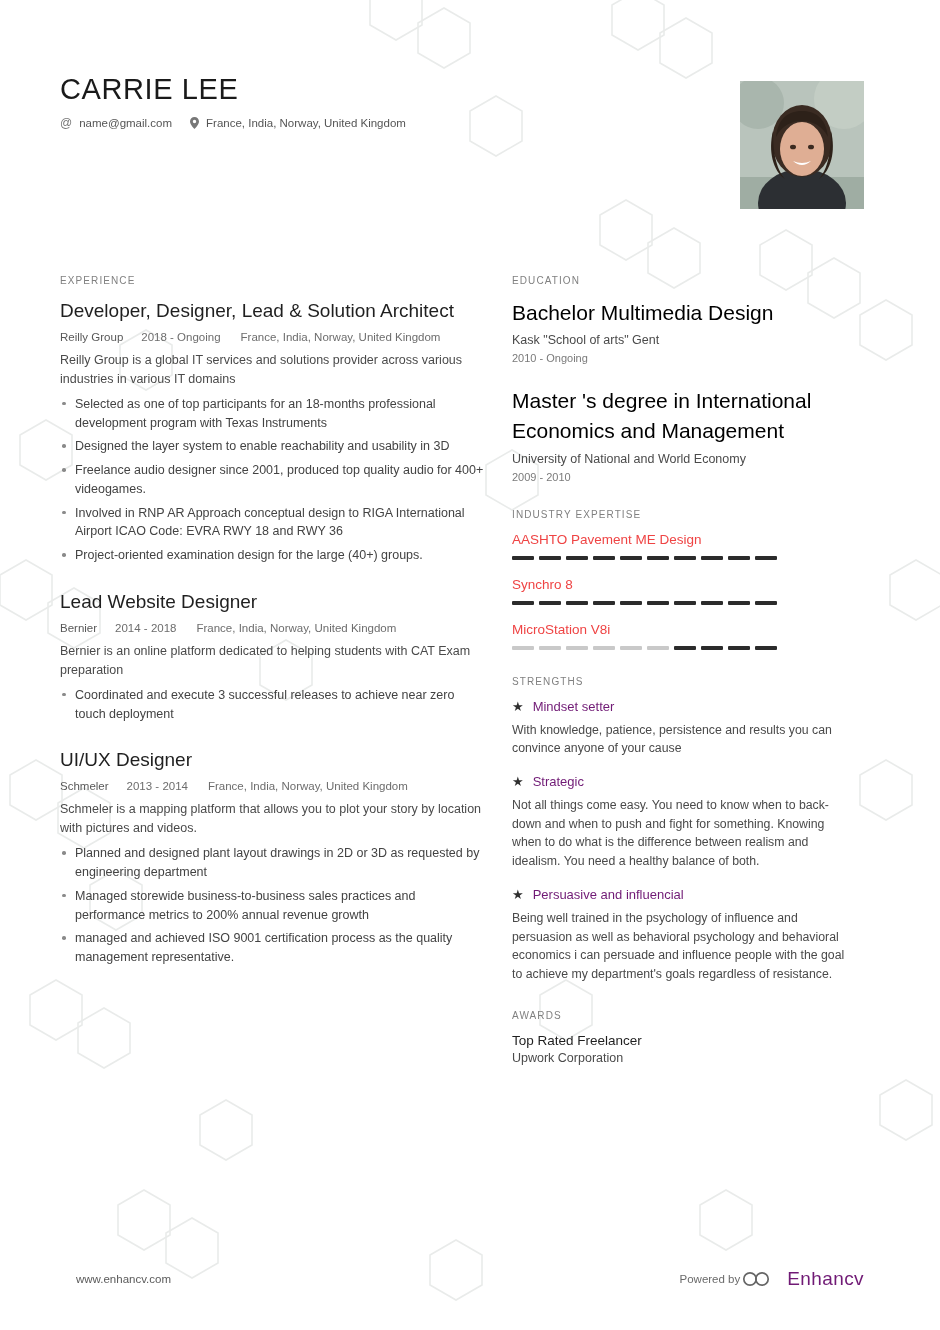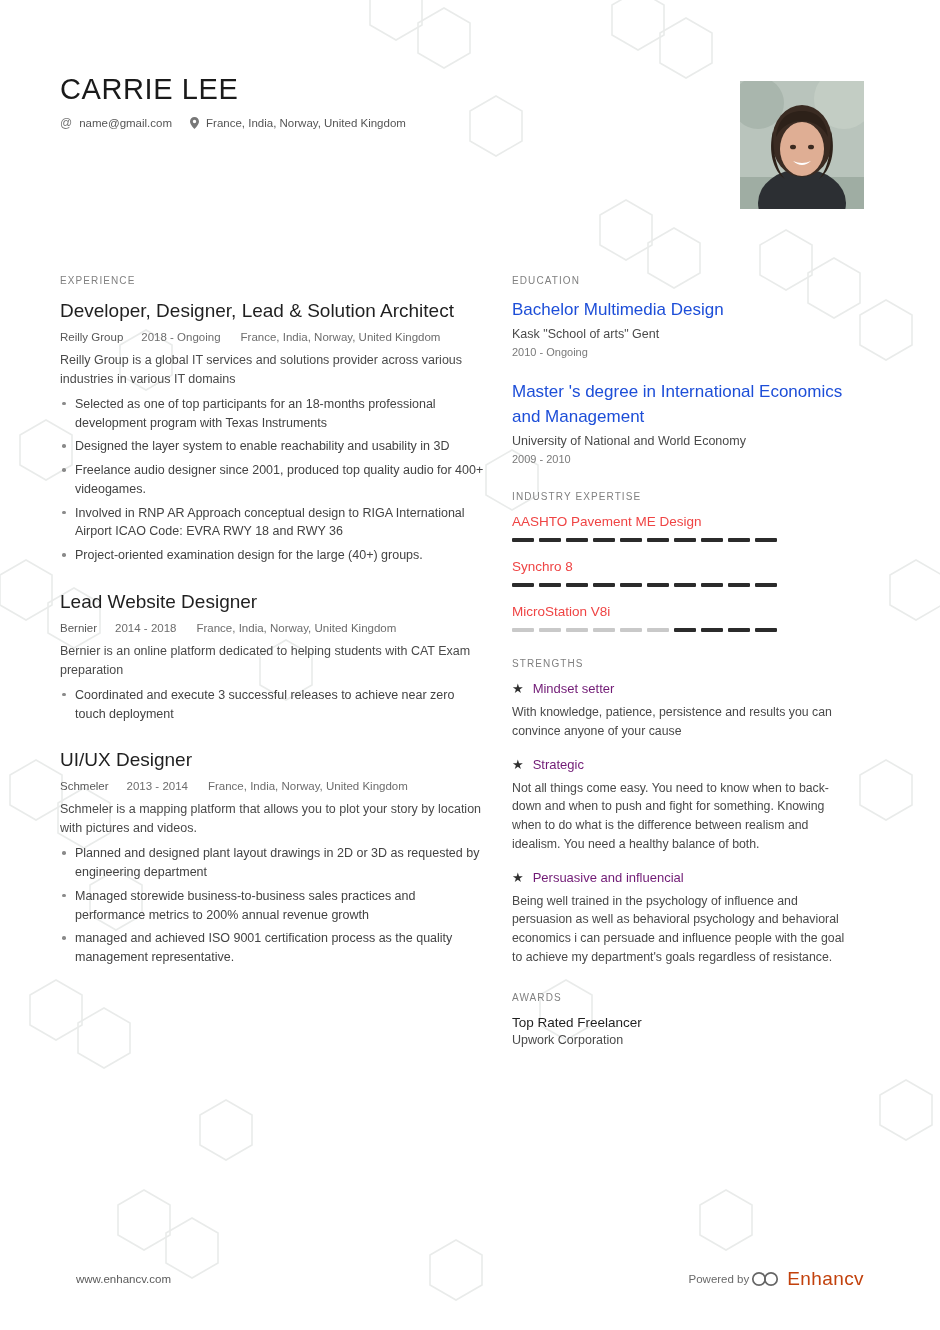--- a/index.html
+++ b/index.html
@@ -127,23 +127,23 @@
     top: 7px;
     width: 3.5px;
     height: 3.5px;
     border-radius: 50%;
     background: #8a8a8a;
   }
   .exp-entry { margin-bottom: 24px; }
 
   
   .edu-title {
-    font-size: 17px;
+    font-size: 21px;
     font-weight: 400;
-    color: #1d4ed8;
+    color: #000000;
     line-height: 1.44;
   }
   .edu-sub {
     font-size: 12.5px;
     color: #4a4a4a;
     margin-top: 5px;
   }
   .edu-dates {
     font-size: 11px;
     color: #7a7a7a;
@@ -199,22 +199,23 @@
     display: flex;
     align-items: center;
     font-size: 11.5px;
     color: #6a6a6a;
   }
   .powered-label { margin-right: 1px; padding-left: 48px; }
   .brand {
     display: flex;
     align-items: center;
     font-size: 19px;
-    color: #c2410c;
+    color: #701a75;
     letter-spacing: 0.4px;
+    gap: 9px;
   }
   .brand-mark { margin-right: 7px; display: inline-flex; }
 </style>
 </head>
 <body>
 
 <svg id="hex-bg" viewBox="0 0 940 1330" aria-hidden="true">
   <defs>
     <g id="hx">
       <polygon points="26,0 52,15 52,45 26,60 0,45 0,15" fill="none" stroke="#e9ebea" stroke-width="1.6"></polygon>

